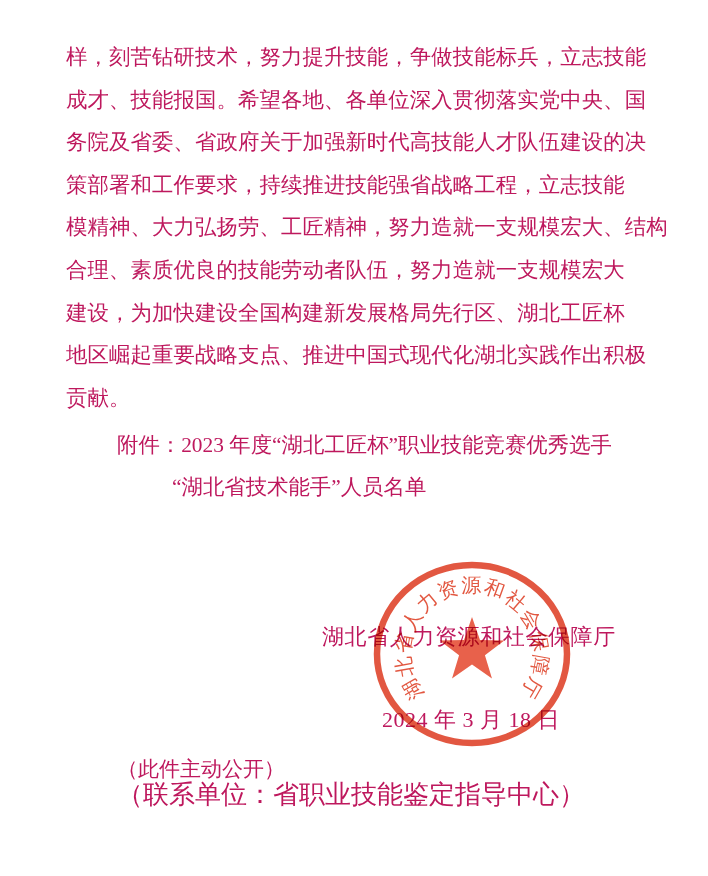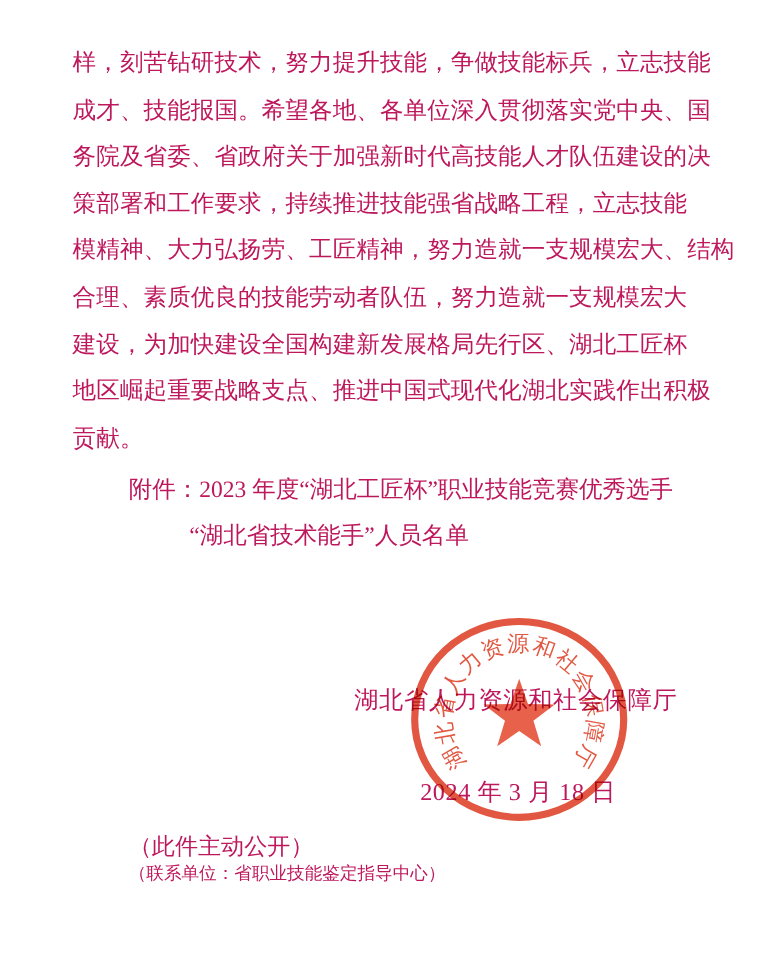--- a/index.html
+++ b/index.html
@@ -57,21 +57,21 @@
     top: 745px;
     font-size: 21px;
     line-height: 23px;
     white-space: nowrap;
     margin-top: 13px;
   }
   .note-2 {
     position: absolute;
     left: 117px;
     top: 783px;
-    font-size: 16px;
+    font-size: 26px;
     line-height: 23px;
     white-space: nowrap;
   }
   .seal {
     position: absolute;
     left: 373px;
     top: 561px;
     width: 198px;
     height: 186px;
     mix-blend-mode: multiply;

